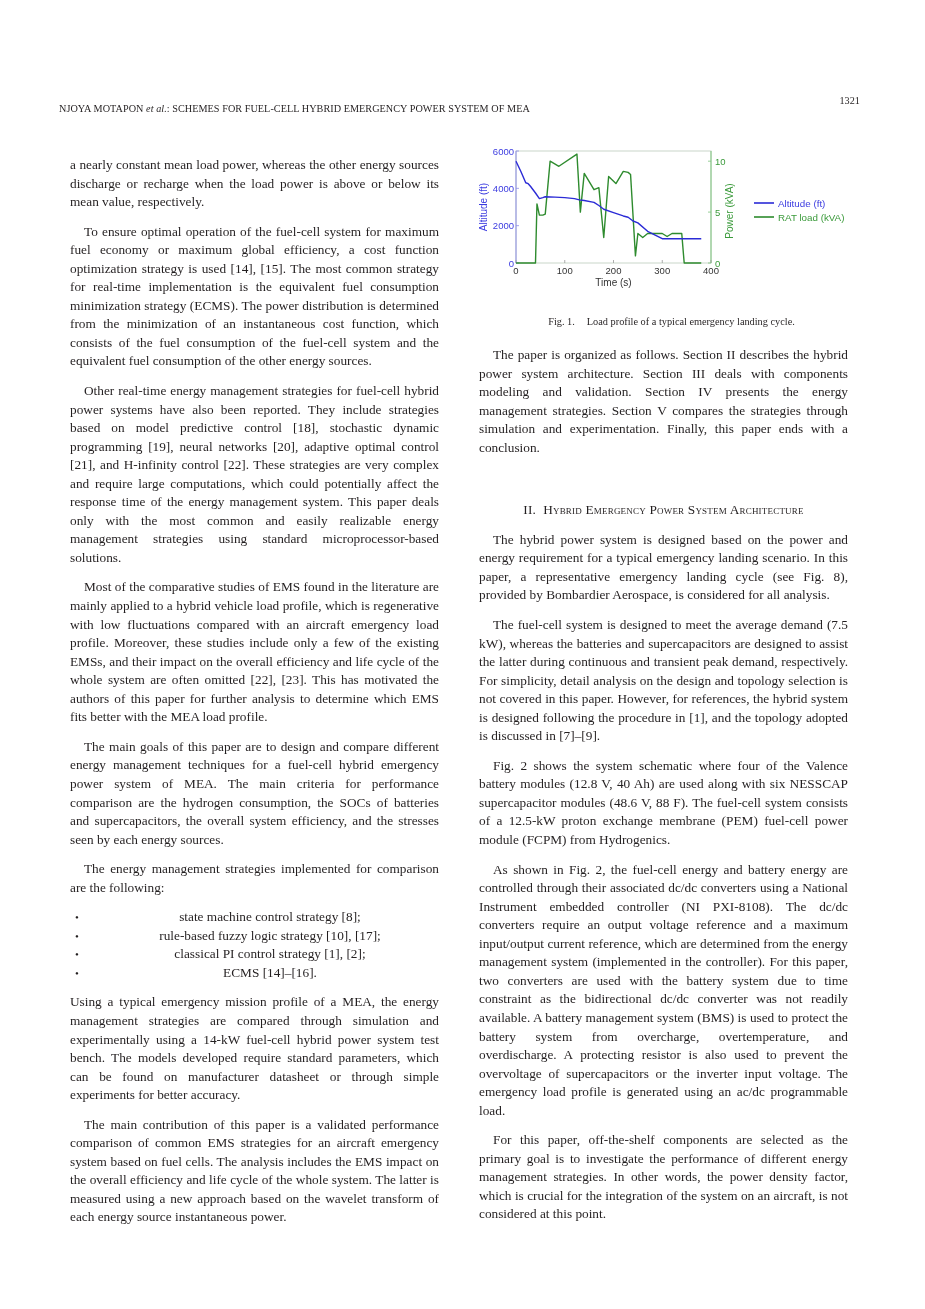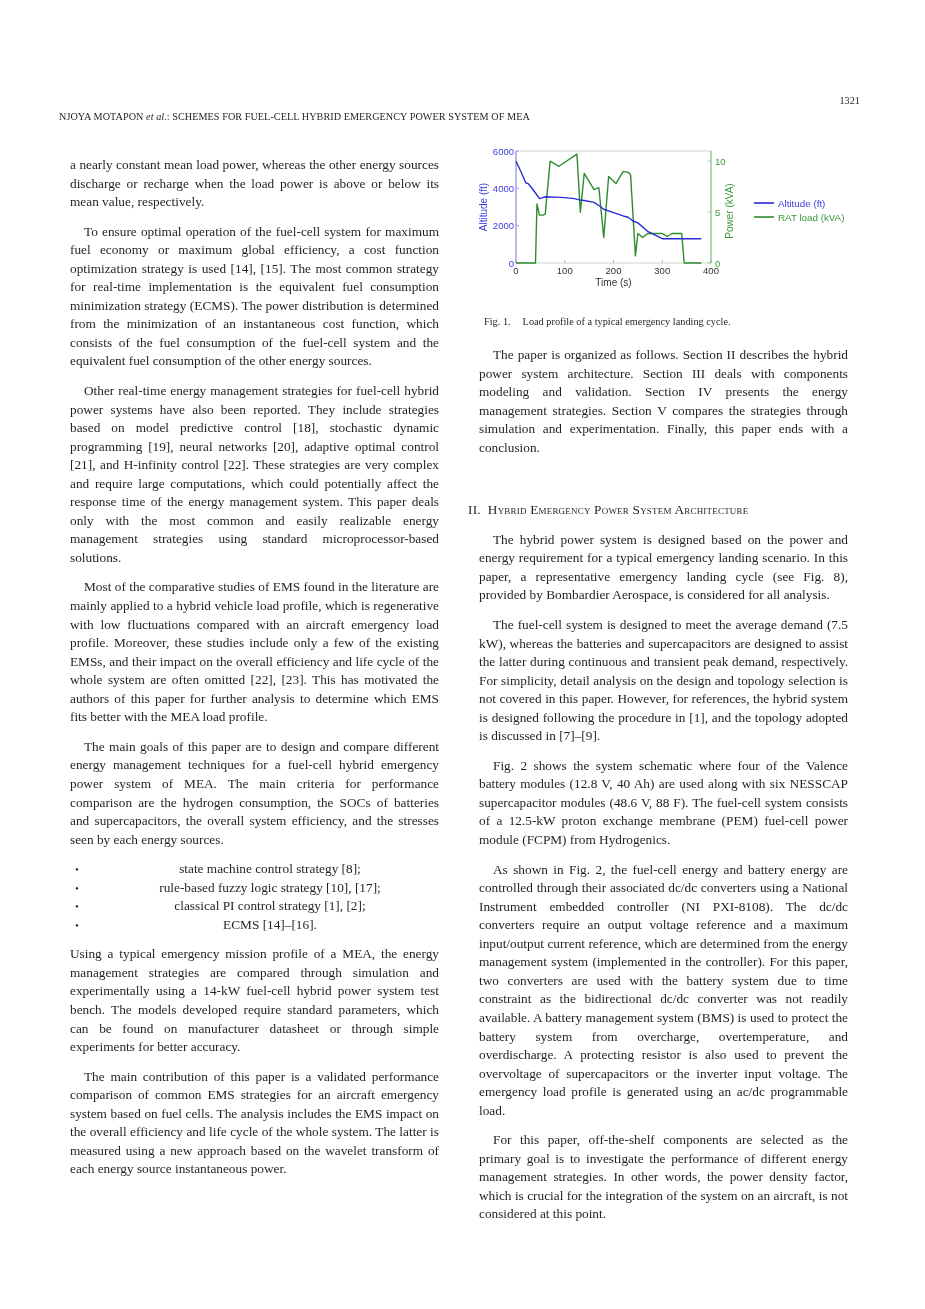--- a/index.html
+++ b/index.html
@@ -1,53 +1,54 @@
 <!DOCTYPE html>
 <html><head>
 <meta charset="utf-8">
 <style>
   html, body { margin: 0; padding: 0; background: #ffffff; }
   body { width: 925px; height: 1309px; position: relative; overflow: hidden;
          font-family: "Liberation Serif", "DejaVu Serif", serif; color: #231f20; }
   .running-head { position: absolute; top: 95px; left: 59px; width: 801px; height: 14px;
                   font-size: 10.2px; letter-spacing: 0.05px; }
-  .running-head .title { position: absolute; left: 0; top: 16px; }
+  .running-head .title { position: absolute; left: 0; top: 8px; }
   .running-head .title i { font-style: italic; }
   .running-head .pageno { position: absolute; right: 0; top: 0; }
   .col { position: absolute; top: 145px; width: 391px; font-size: 13.3px; line-height: 18.55px;
          text-align: justify; hyphens: manual; }
   .col.left { left: 59px; }
   .col.right { left: 468px; }
   .col p { margin: 11px; text-indent: 0; }
   .col p.ind { text-indent: 14px; }
   .col ul { margin: 4px 0 4px 0; padding: 0 0 0 16px; list-style: none; }
   .col ul li { position: relative; padding-left: 15px; text-align: center; }
   .col ul li::before { content: "\2022"; position: absolute; left: 0; top: 0; font-size: 11px; }
   .figure { position: relative; width: 391px; height: 160px; margin: 0; }
   .figure svg { position: absolute; left: 0; top: 0; }
-  .caption { font-size: 10.3px; line-height: 13px; margin-top: 10px; margin-bottom: 18px; text-align: left; margin-left: 16px; }
+  .caption { font-size: 10.3px; line-height: 13px; margin-top: 10px; margin-bottom: 18px; text-align: center; margin-left: 16px; }
   .caption .lbl { margin-right: 12px; }
-  .section-heading { margin: 44px 0 10px 0; font-size: 13.3px; text-align: left; letter-spacing: 0.2px; font-family: Liberation Serif, serif; }
+  .section-heading { margin: 44px 0 10px 0; font-size: 13.3px; text-align: center; letter-spacing: 0.2px; font-family: Liberation Serif, serif; }
   .section-heading .sc { font-variant: small-caps; }
   svg text { font-family: "Liberation Sans", "DejaVu Sans", sans-serif; }
 </style>
 </head>
 <body>
 
 <div class="running-head">
   <span class="title"><span>NJOYA MOTAPON</span> <i>et al.</i><span>: SCHEMES FOR FUEL-CELL HYBRID EMERGENCY POWER SYSTEM OF MEA</span></span>
   <span class="pageno">1321</span>
 </div>
 
 <div class="col left">
   <p>a nearly constant mean load power, whereas the other energy sources discharge or recharge when the load power is above or below its mean value, respectively.</p>
   <p class="ind">To ensure optimal operation of the fuel-cell system for maximum fuel economy or maximum global efficiency, a cost function optimization strategy is used [14], [15]. The most common strategy for real-time implementation is the equivalent fuel consumption minimization strategy (ECMS). The power distribution is determined from the minimization of an instan­taneous cost function, which consists of the fuel consumption of the fuel-cell system and the equivalent fuel consumption of the other energy sources.</p>
   <p class="ind">Other real-time energy management strategies for fuel-cell hybrid power systems have also been reported. They include strategies based on model predictive control [18], stochastic dynamic programming [19], neural networks [20], adaptive op­timal control [21], and H-infinity control [22]. These strategies are very complex and require large computations, which could potentially affect the response time of the energy management system. This paper deals only with the most common and easily realizable energy management strategies using standard microprocessor-based solutions.</p>
   <p class="ind">Most of the comparative studies of EMS found in the litera­ture are mainly applied to a hybrid vehicle load profile, which is regenerative with low fluctuations compared with an aircraft emergency load profile. Moreover, these studies include only a few of the existing EMSs, and their impact on the overall efficiency and life cycle of the whole system are often omitted [22], [23]. This has motivated the authors of this paper for further analysis to determine which EMS fits better with the MEA load profile.</p>
   <p class="ind">The main goals of this paper are to design and compare different energy management techniques for a fuel-cell hybrid emergency power system of MEA. The main criteria for perfor­mance comparison are the hydrogen consumption, the SOCs of batteries and supercapacitors, the overall system efficiency, and the stresses seen by each energy sources.</p>
+  <p class="ind">The energy management strategies implemented for compar­ison are the following:</p>
   <ul>
     <li>state machine control strategy [8];</li>
     <li>rule-based fuzzy logic strategy [10], [17];</li>
     <li>classical PI control strategy [1], [2];</li>
     <li>ECMS [14]–[16].</li>
   </ul>
   <p>Using a typical emergency mission profile of a MEA, the energy management strategies are compared through simula­tion and experimentally using a 14-kW fuel-cell hybrid power system test bench. The models developed require standard parameters, which can be found on manufacturer datasheet or through simple experiments for better accuracy.</p>
   <p class="ind">The main contribution of this paper is a validated perfor­mance comparison of common EMS strategies for an aircraft emergency system based on fuel cells. The analysis includes the EMS impact on the overall efficiency and life cycle of the whole system. The latter is measured using a new approach based on the wavelet transform of each energy source instantaneous power.</p>
 </div>
 

